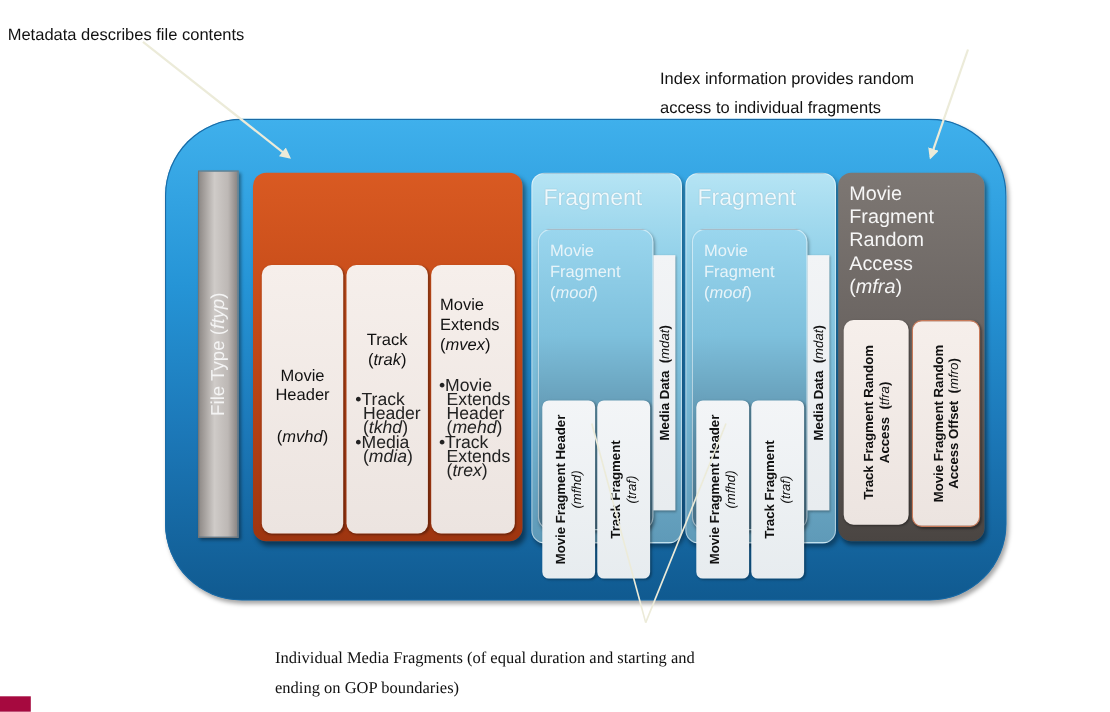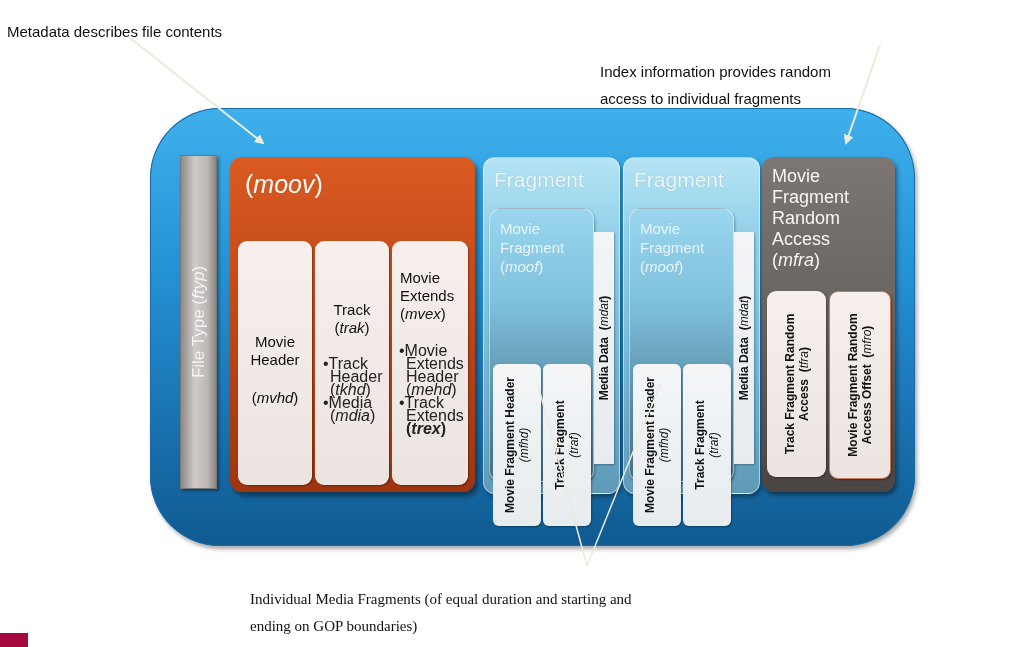--- a/index.html
+++ b/index.html
@@ -78,21 +78,20 @@
 </div>
 
 <div class="abs outer"></div>
 
 <div class="abs ftyp">
   <div class="vtext"><span>File Type </span>(<i>ftyp</i>)</div>
 </div>
 
 <div class="abs moov"></div>
 <div class="abs moov-title">
-  <div>(<i>moov</i>)</div>
 </div>
 
 <div class="abs cell mvhd">
   <div class="cell-text b-title" style="top:92px;">
     <div>Movie</div>
     <div>Header</div>
     <div style="margin-top:20px;">(<i>mvhd</i>)</div>
   </div>
 </div>
 
@@ -116,21 +115,21 @@
     <div>Extends</div>
     <div>(<i>mvex</i>)</div>
   </div>
   <div class="cell-text b-sub" style="top:103px;left:7px;">
     <div>•<span>Movie</span></div>
     <div style="padding-left:7px;">Extends</div>
     <div style="padding-left:7px;">Header</div>
     <div style="padding-left:7px;">(<i>mehd</i>)</div>
     <div>•<span>Track</span></div>
     <div style="padding-left:7px;">Extends</div>
-    <div style="padding-left:7px;font-weight:bold;">(<i>trex</i>)</div>
+    <div style="padding-left:7px;">(<i>trex</i>)</div>
   </div>
 </div>
 
 <div class="abs frag frag1">
   <div class="frag-title">Fragment</div>
   <div class="moof">
     <div class="moof-title">
       <div>Movie</div>
       <div>Fragment</div>
       <div>(<i>moof</i>)</div>

